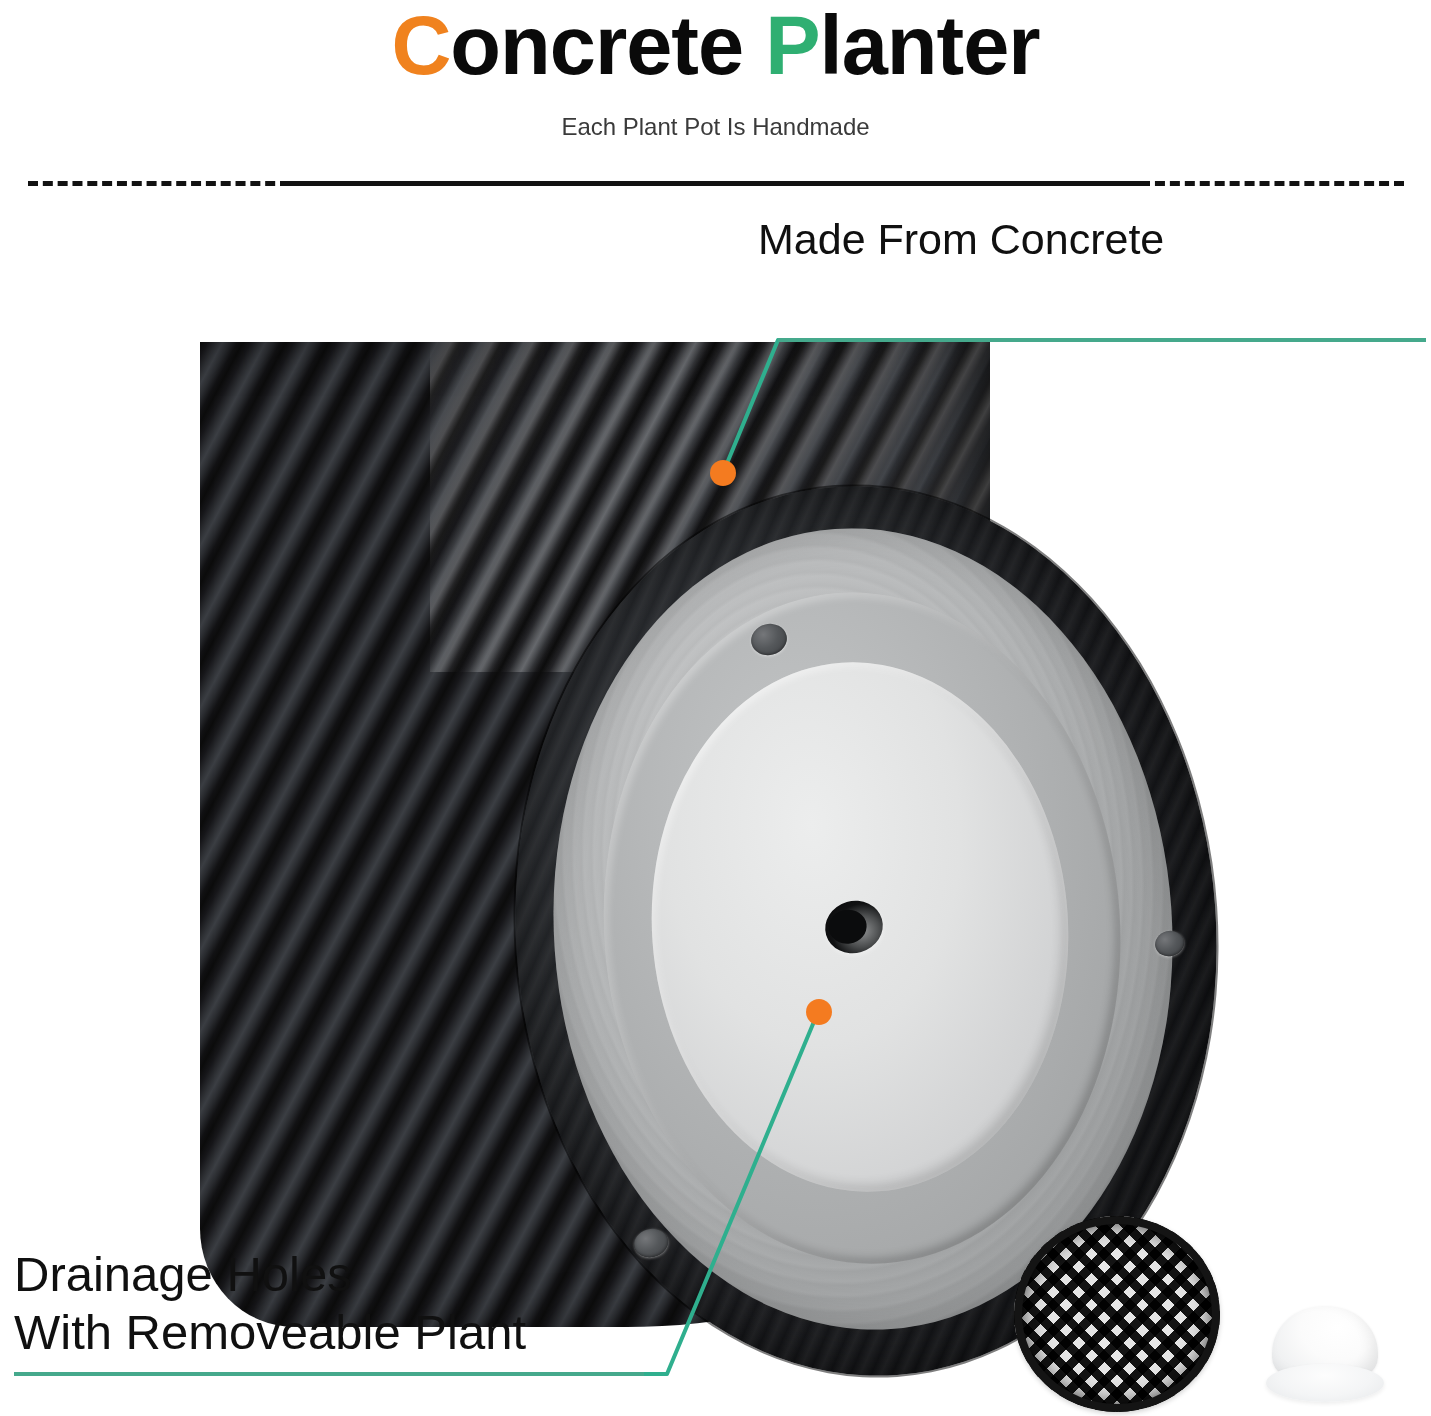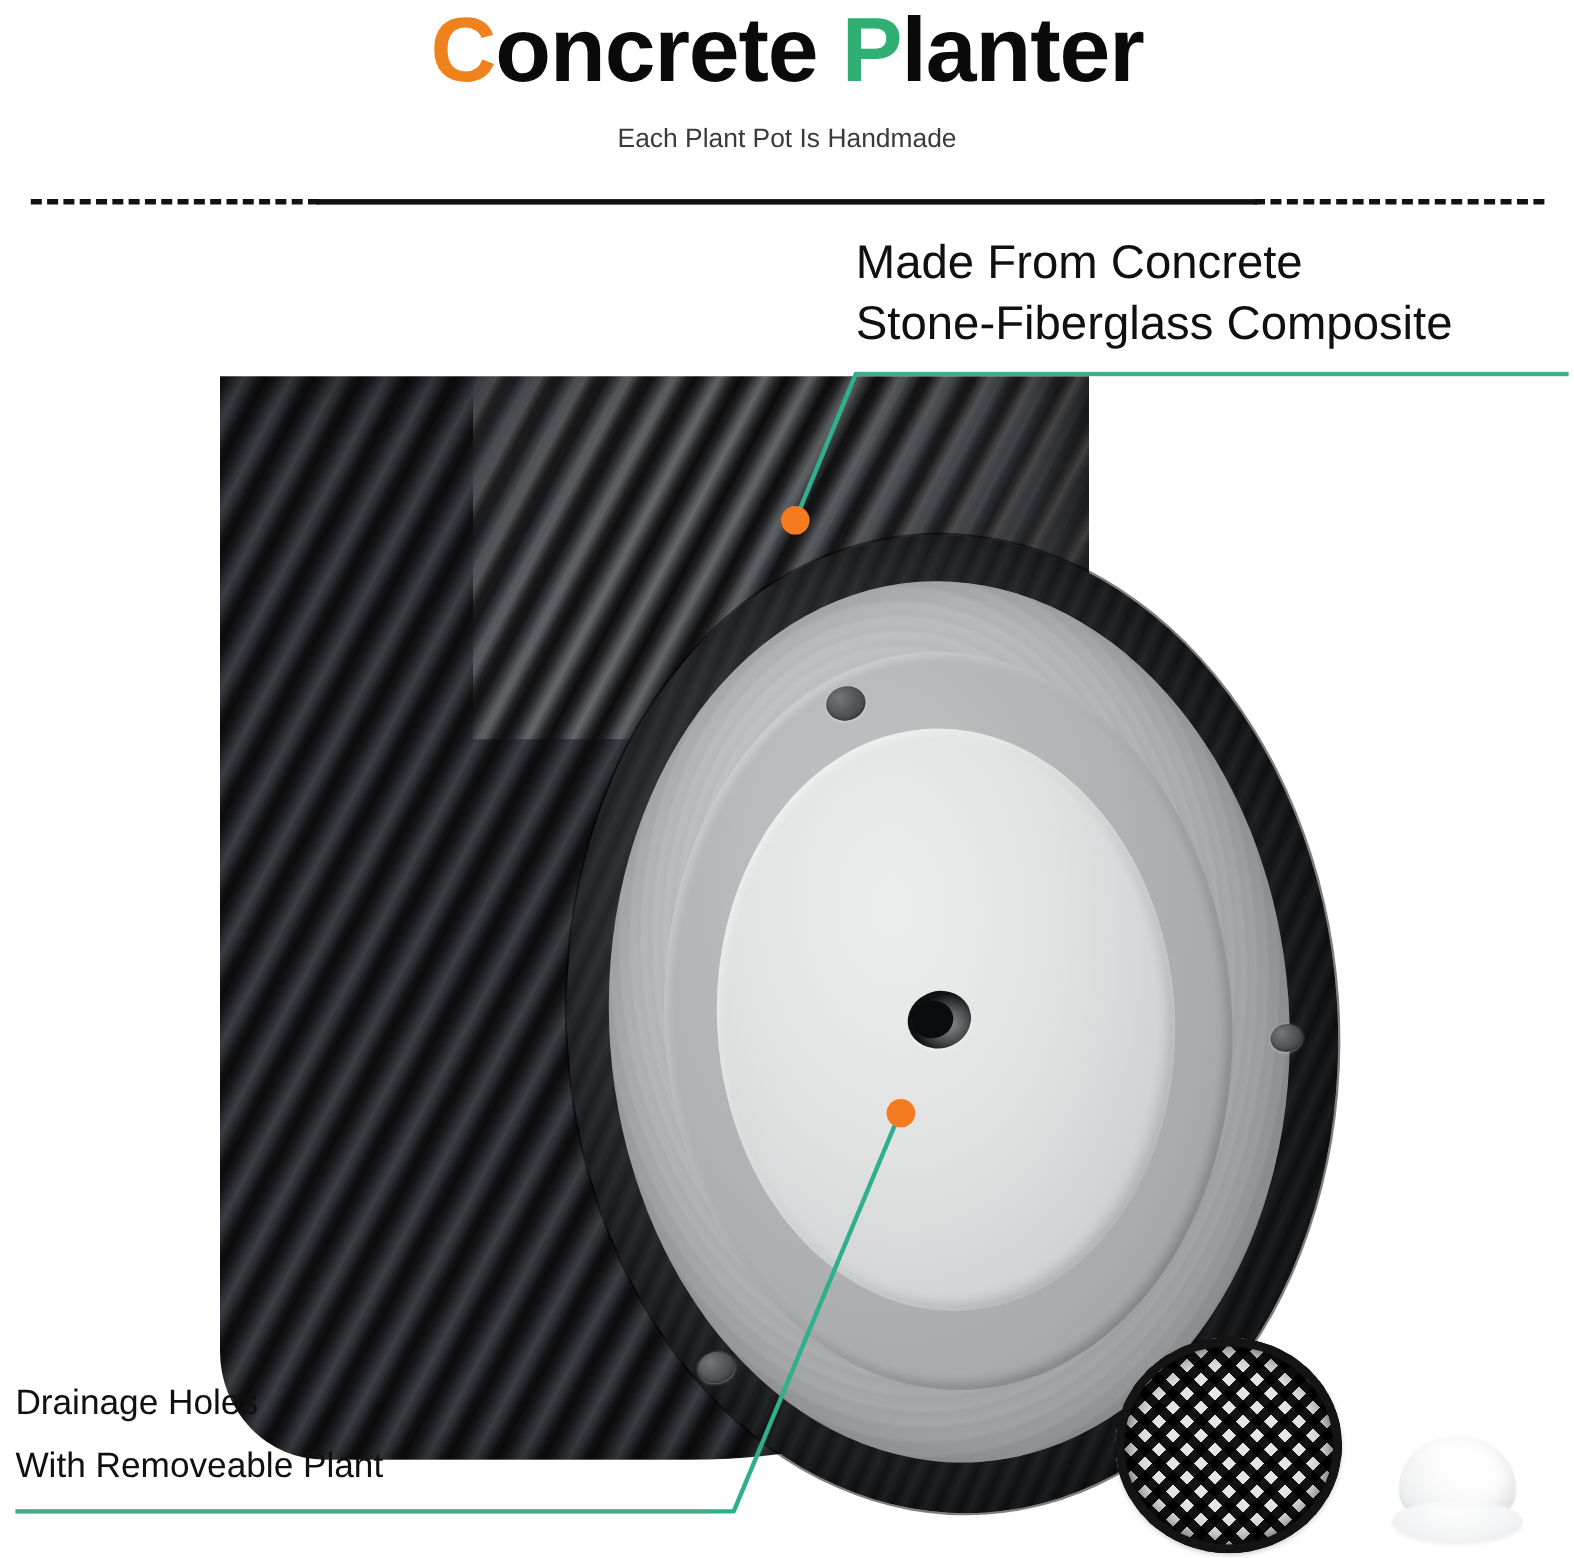--- a/index.html
+++ b/index.html
@@ -243,21 +243,21 @@
     background: radial-gradient(ellipse at 38% 30%, #75777a 0%, #55585b 45%, #3c3e41 100%);
     box-shadow: 0 1px 3px rgba(255,255,255,0.45), inset 0 -1px 3px rgba(0,0,0,0.4);
   }
   .plug-top   { left: 551px; top: 282px; width: 36px; height: 31px; transform: rotate(-14deg); }
   .plug-right { left: 955px; top: 589px; width: 29px; height: 25px; transform: rotate(-14deg); }
   .plug-bot   { left: 434px; top: 887px; width: 34px; height: 28px; transform: rotate(-14deg); }
 
   
   .ann-tr {
     position: absolute;
-    left: 778px;
+    left: 758px;
     top: 212px;
     width: 650px;
   }
   .ann-line {
     font-size: 43px;
     line-height: 55px;
     font-weight: 400;
     color: #101010;
     white-space: nowrap;
   }
@@ -270,21 +270,21 @@
     background: #45A98C;
   }
 
   
   .ann-bl {
     position: absolute;
     left: 14px;
     top: 1245px;
     width: 660px;
   }
-  .ann-bl .ann-line { font-size: 32px; line-height: 58px; }
+  .ann-bl .ann-line { font-size: 49px; line-height: 58px; }
   .ann-rule-bl {
     position: absolute;
     left: 14px;
     top: 1372px;
     width: 630px;
     height: 4px;
     background: #45A98C;
   }
 
   
@@ -409,21 +409,20 @@
       <polyline points="644,1374 667,1374 818,1012" fill="none" stroke="#2FAF8E" stroke-width="4" stroke-linecap="round" stroke-linejoin="round"></polyline>
     </svg>
 
     <div class="dot dot-top"></div>
     <div class="dot dot-bot"></div>
 
   </div>
 
   <div class="ann-tr">
     <div class="ann-line">Made From Concrete</div>
-    <div class="ann-line">Stone-Fiberglass Composite</div>
   </div>
   <div class="ann-rule-tr"></div>
 
   <div class="ann-bl">
     <div class="ann-line">Drainage Holes</div>
     <div class="ann-line">With Removeable Plant</div>
   </div>
   <div class="ann-rule-bl"></div>
 
 </div>

